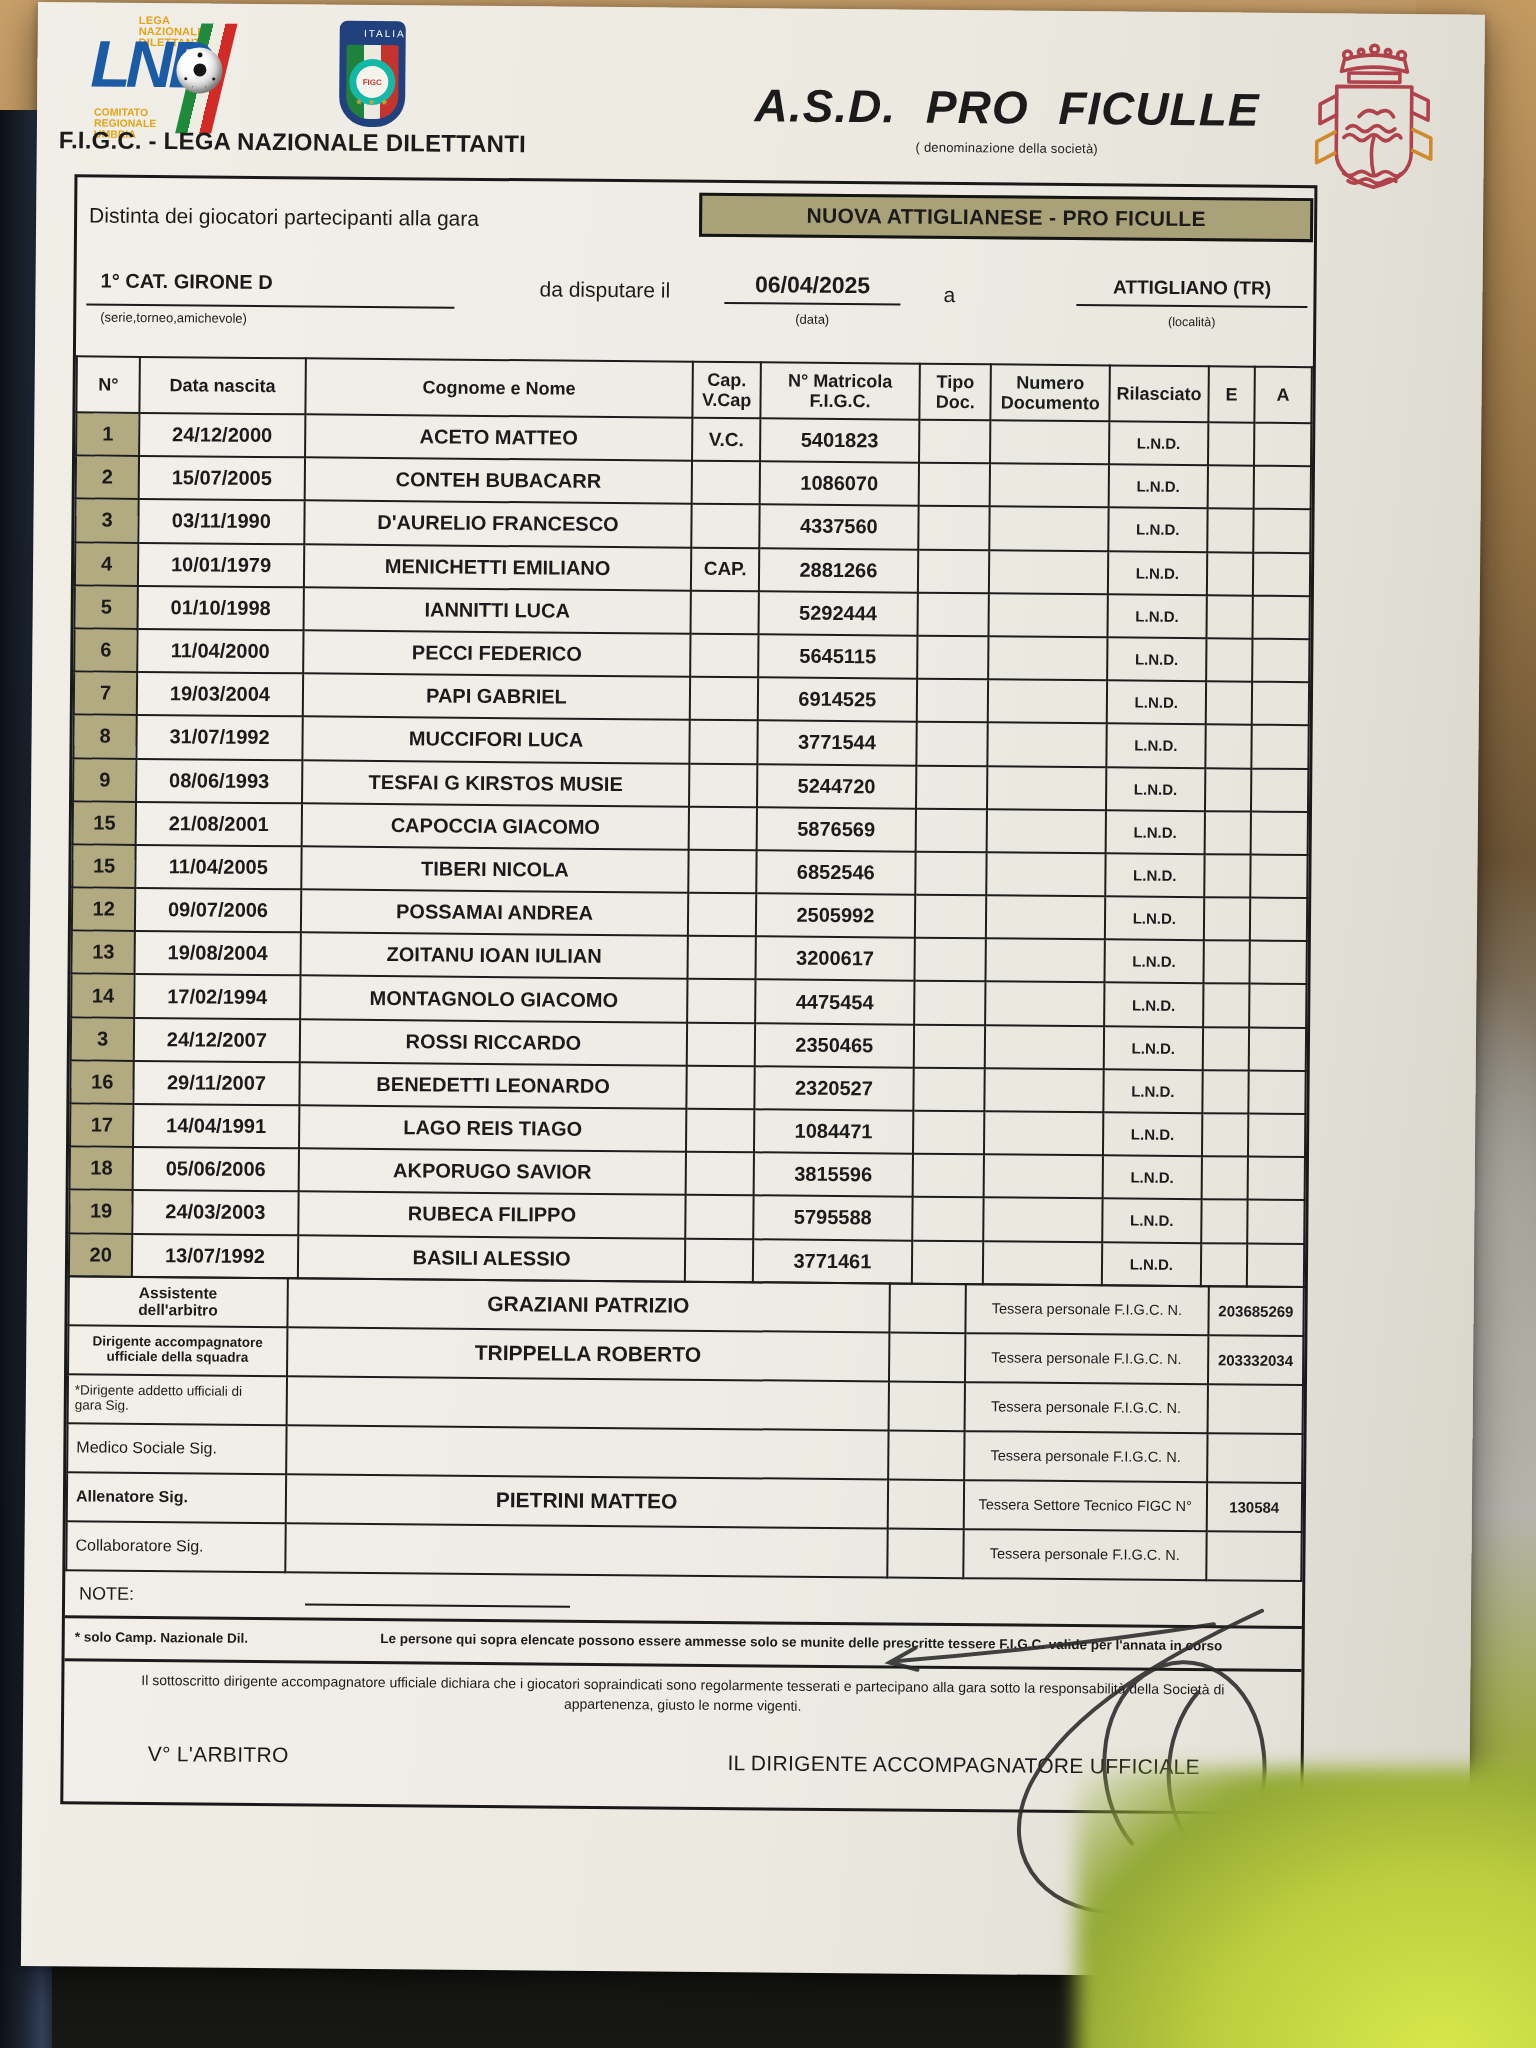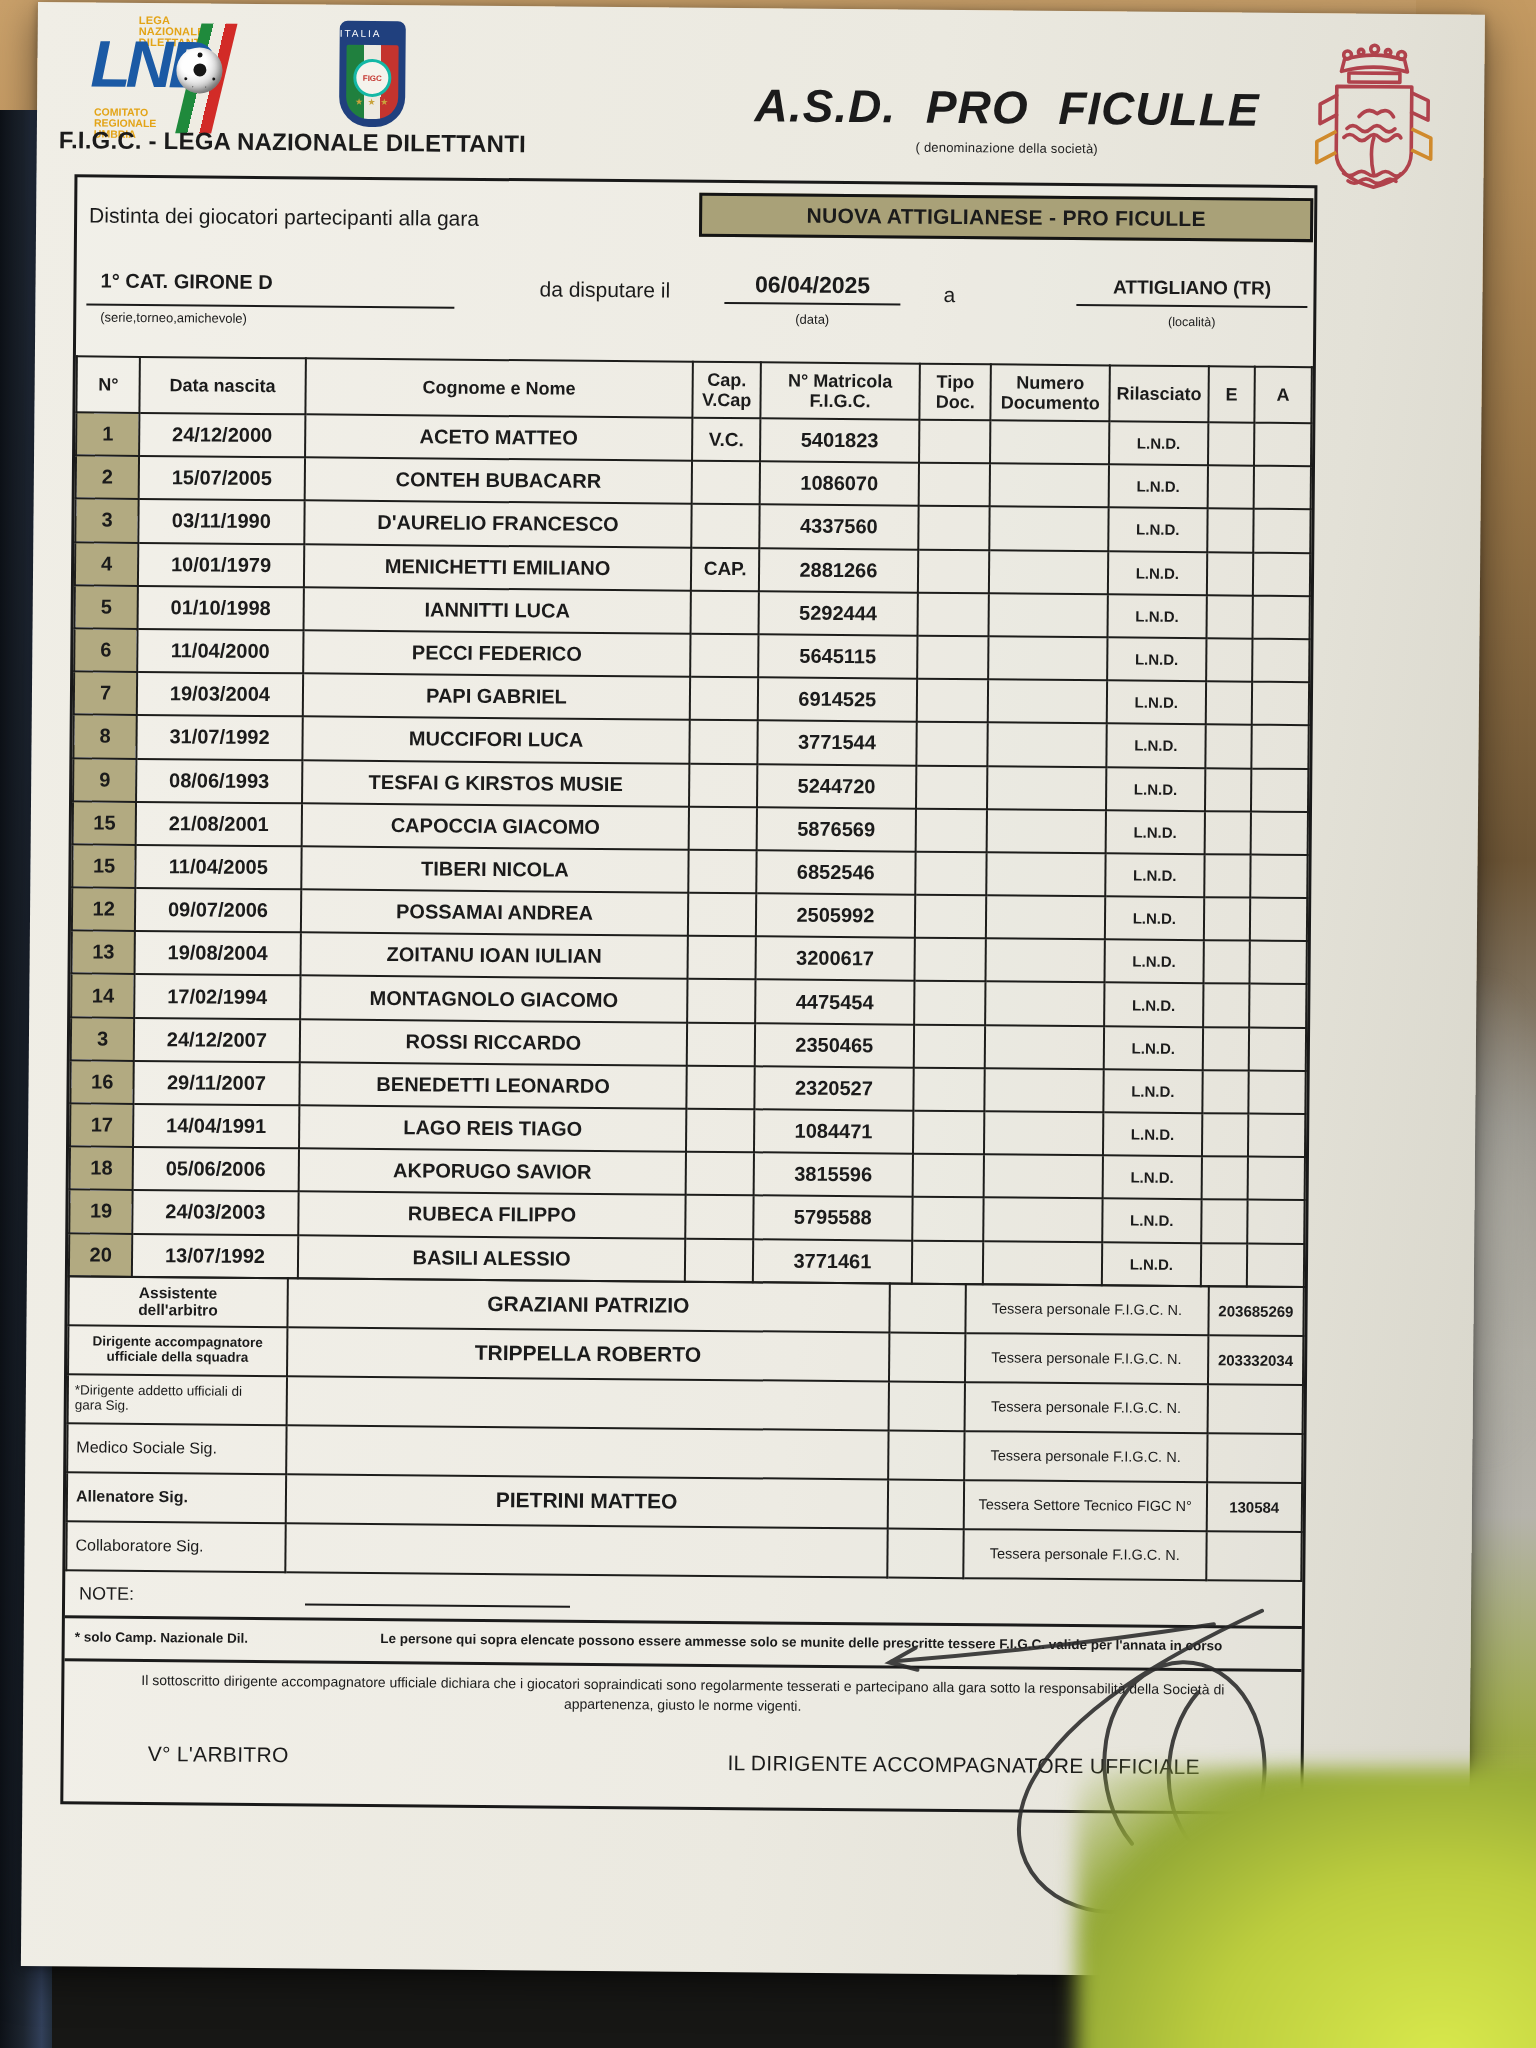--- a/index.html
+++ b/index.html
@@ -41,23 +41,23 @@
   .lnd-ball{position:absolute;left:84px;top:32px;width:46px;height:46px;border-radius:50%;
     background:radial-gradient(circle at 35% 30%, #fefefe 0 30%, #d8d8d8 62%, #8e8e8e 100%);
     box-shadow:inset -3px -4px 7px rgba(0,0,0,.4);}
   .lnd-ball::after{content:"";position:absolute;left:17px;top:16px;width:13px;height:13px;border-radius:50%;background:#161616;
     box-shadow:0 -15px 0 -4px #161616, 14px 9px 0 -5px #161616, -14px 9px 0 -5px #161616, 6px 17px 0 -6px #161616, -7px 17px 0 -6px #161616;}
   .lnd-committee{position:absolute;left:2px;top:92px;width:86px;color:#e3a417;font-size:10.5px;font-weight:bold;line-height:11px;}
 
   .figc-badge{position:absolute;left:302px;top:16px;width:66px;height:106px;background:#20407e;border-radius:8px 8px 30px 30px;}
   .figc-inner{position:absolute;left:7px;top:24px;right:7px;bottom:8px;border-radius:2px 2px 22px 22px;
     background:linear-gradient(90deg,#20803e 0 34%,#ece9e0 34% 66%,#c4342e 66% 100%);}
-  .figc-italia{position:absolute;top:7px;width:100%;text-align:left;color:#fff;font-size:10px;letter-spacing:2px;}
+  .figc-italia{position:absolute;top:7px;width:100%;text-align:right;color:#fff;font-size:10px;letter-spacing:2px;}
   .figc-circle{position:absolute;left:50%;top:38px;transform:translateX(-50%);width:32px;height:32px;border-radius:50%;
-    background:#f5f3ec;border:3px solid #14b8a6;display:flex;align-items:center;justify-content:center;
+    background:#f5f3ec;border:7px solid #14b8a6;display:flex;align-items:center;justify-content:center;
     color:#c4342e;font-size:8px;font-weight:bold;}
   .figc-stars{position:absolute;left:50%;transform:translateX(-50%);top:76px;color:#c9a33c;font-size:9px;letter-spacing:1px;white-space:nowrap;}
 
   .fed-line{position:absolute;left:22px;top:124px;font-size:24px;font-weight:bold;letter-spacing:.2px;white-space:nowrap;}
   .title-block{position:absolute;left:640px;top:70px;width:660px;text-align:center;}
   .club-title{font-size:46px;font-weight:bold;font-style:italic;letter-spacing:1px;word-spacing:16px;white-space:nowrap;}
   .club-sub{margin-top:6px;font-size:13px;color:#222;letter-spacing:.2px;}
   .crest{position:absolute;left:1262px;top:28px;width:150px;height:150px;}
 
   

